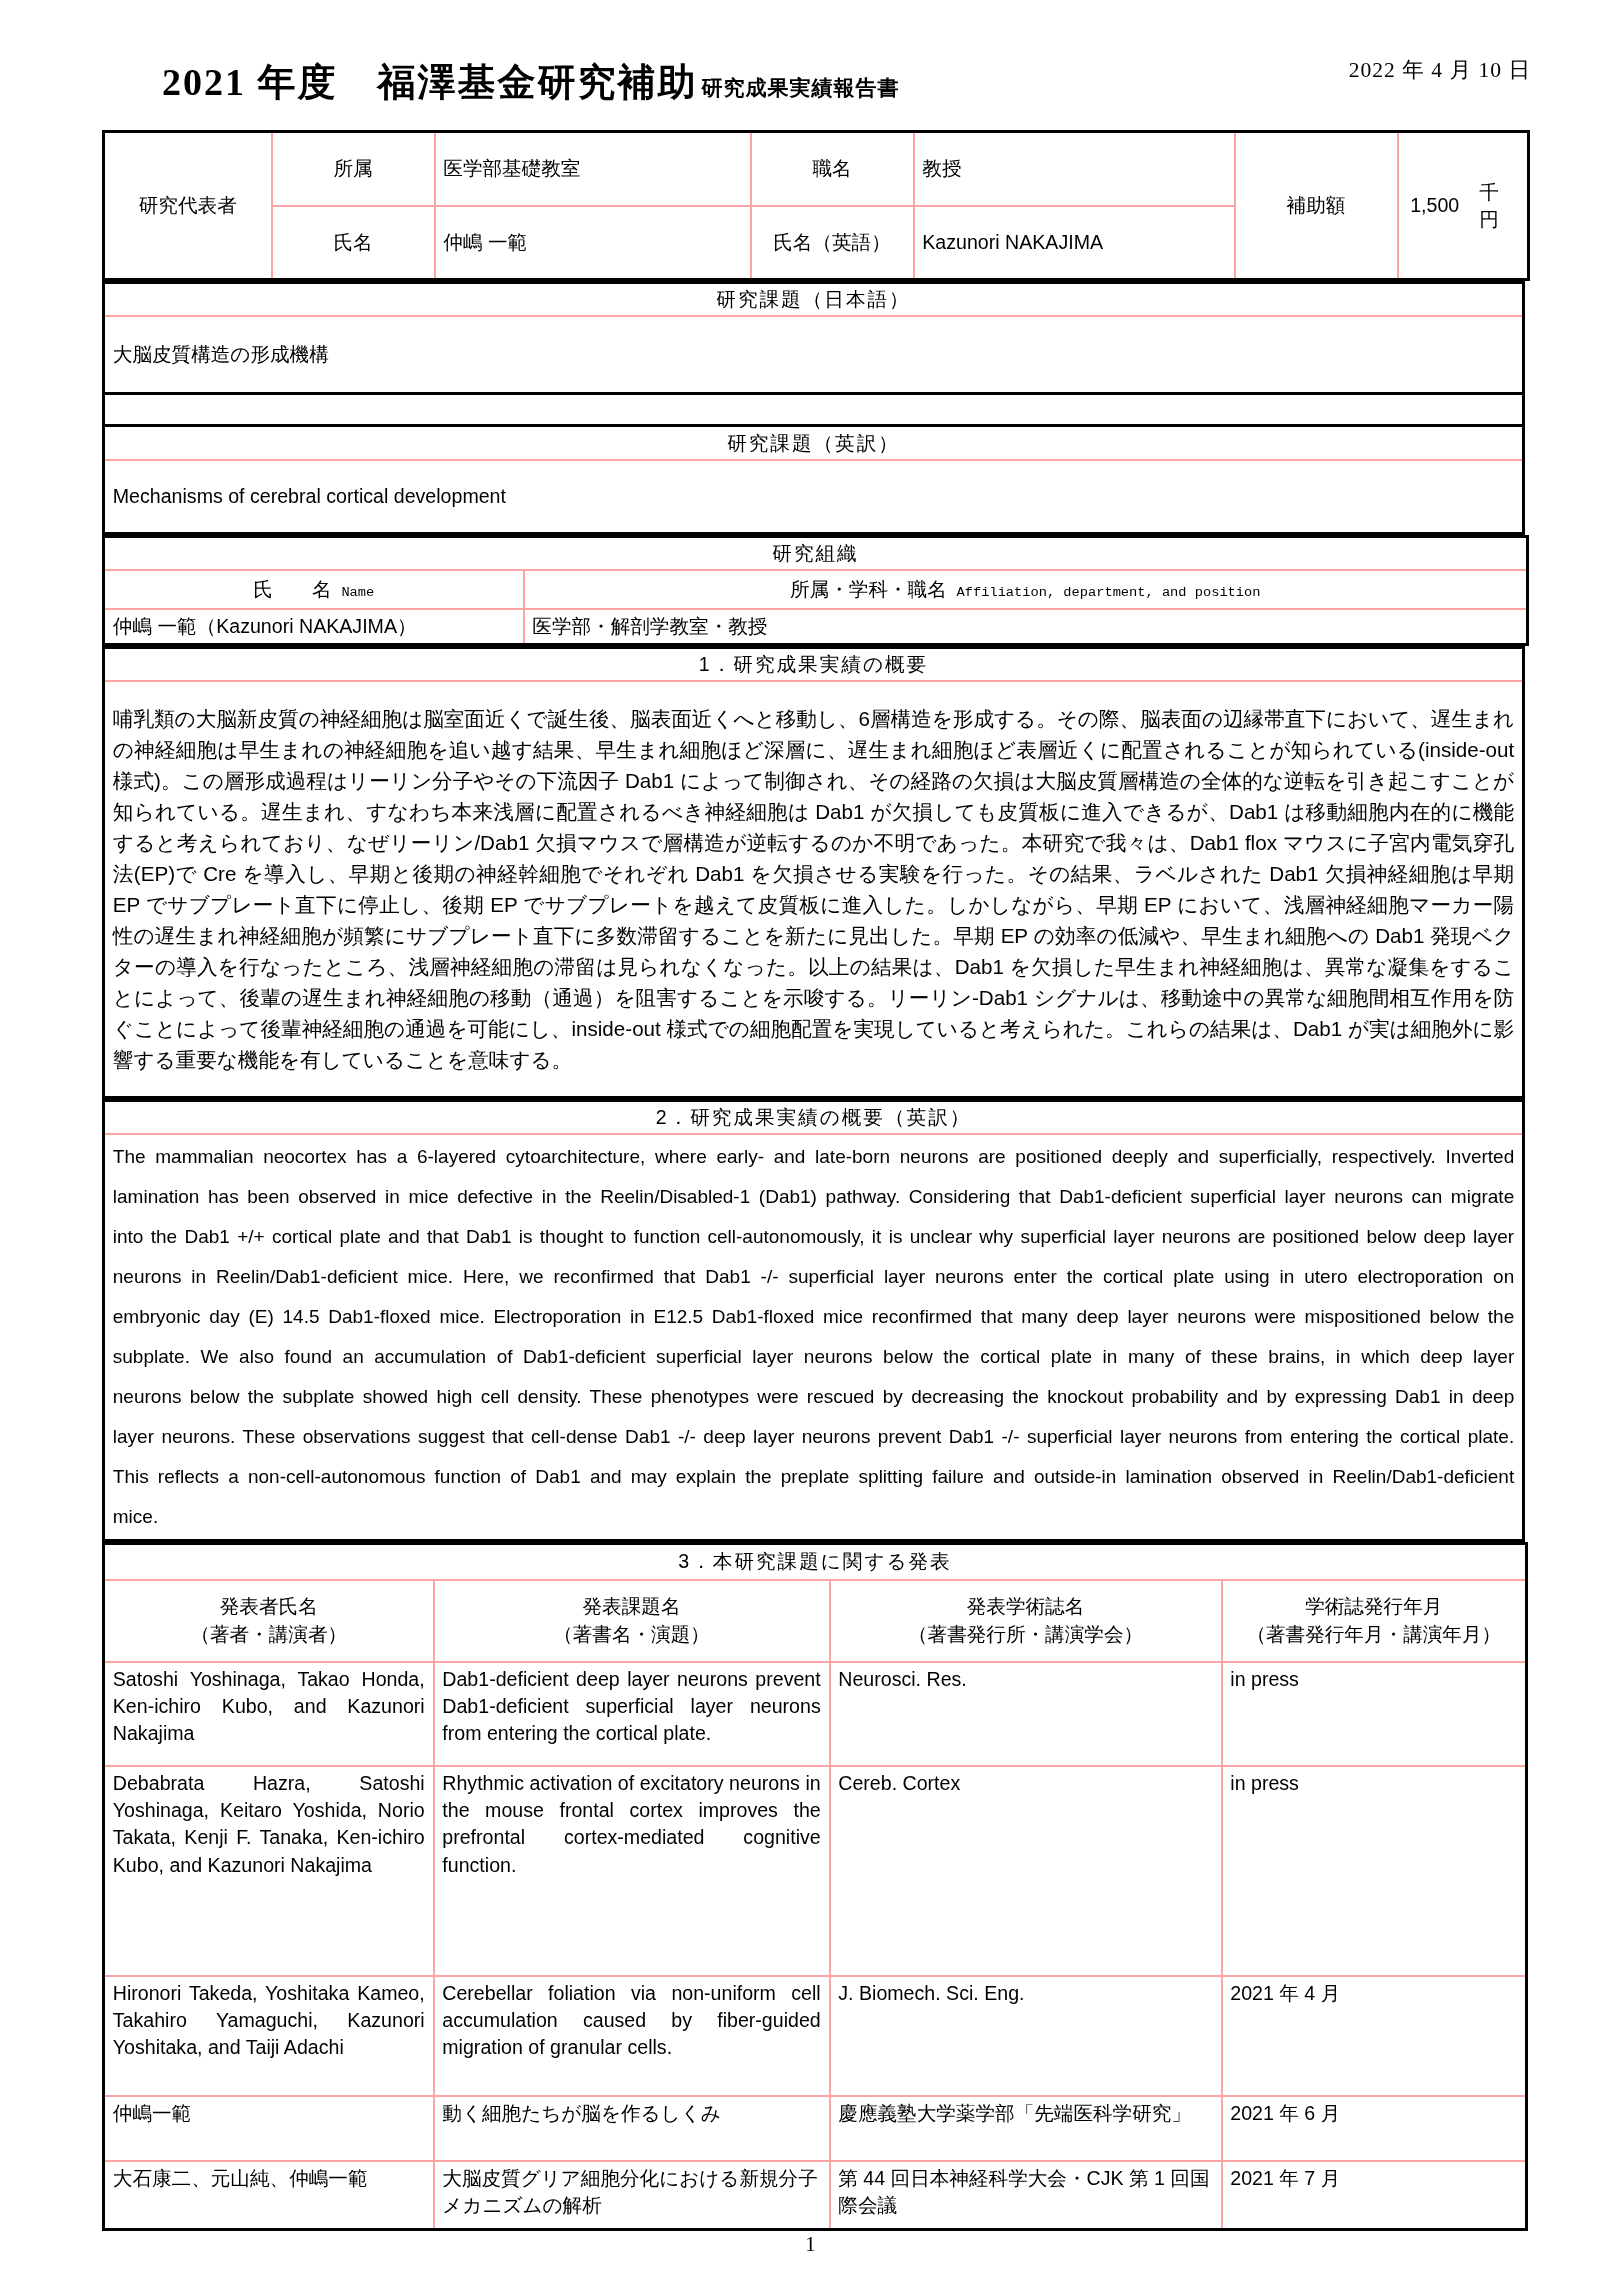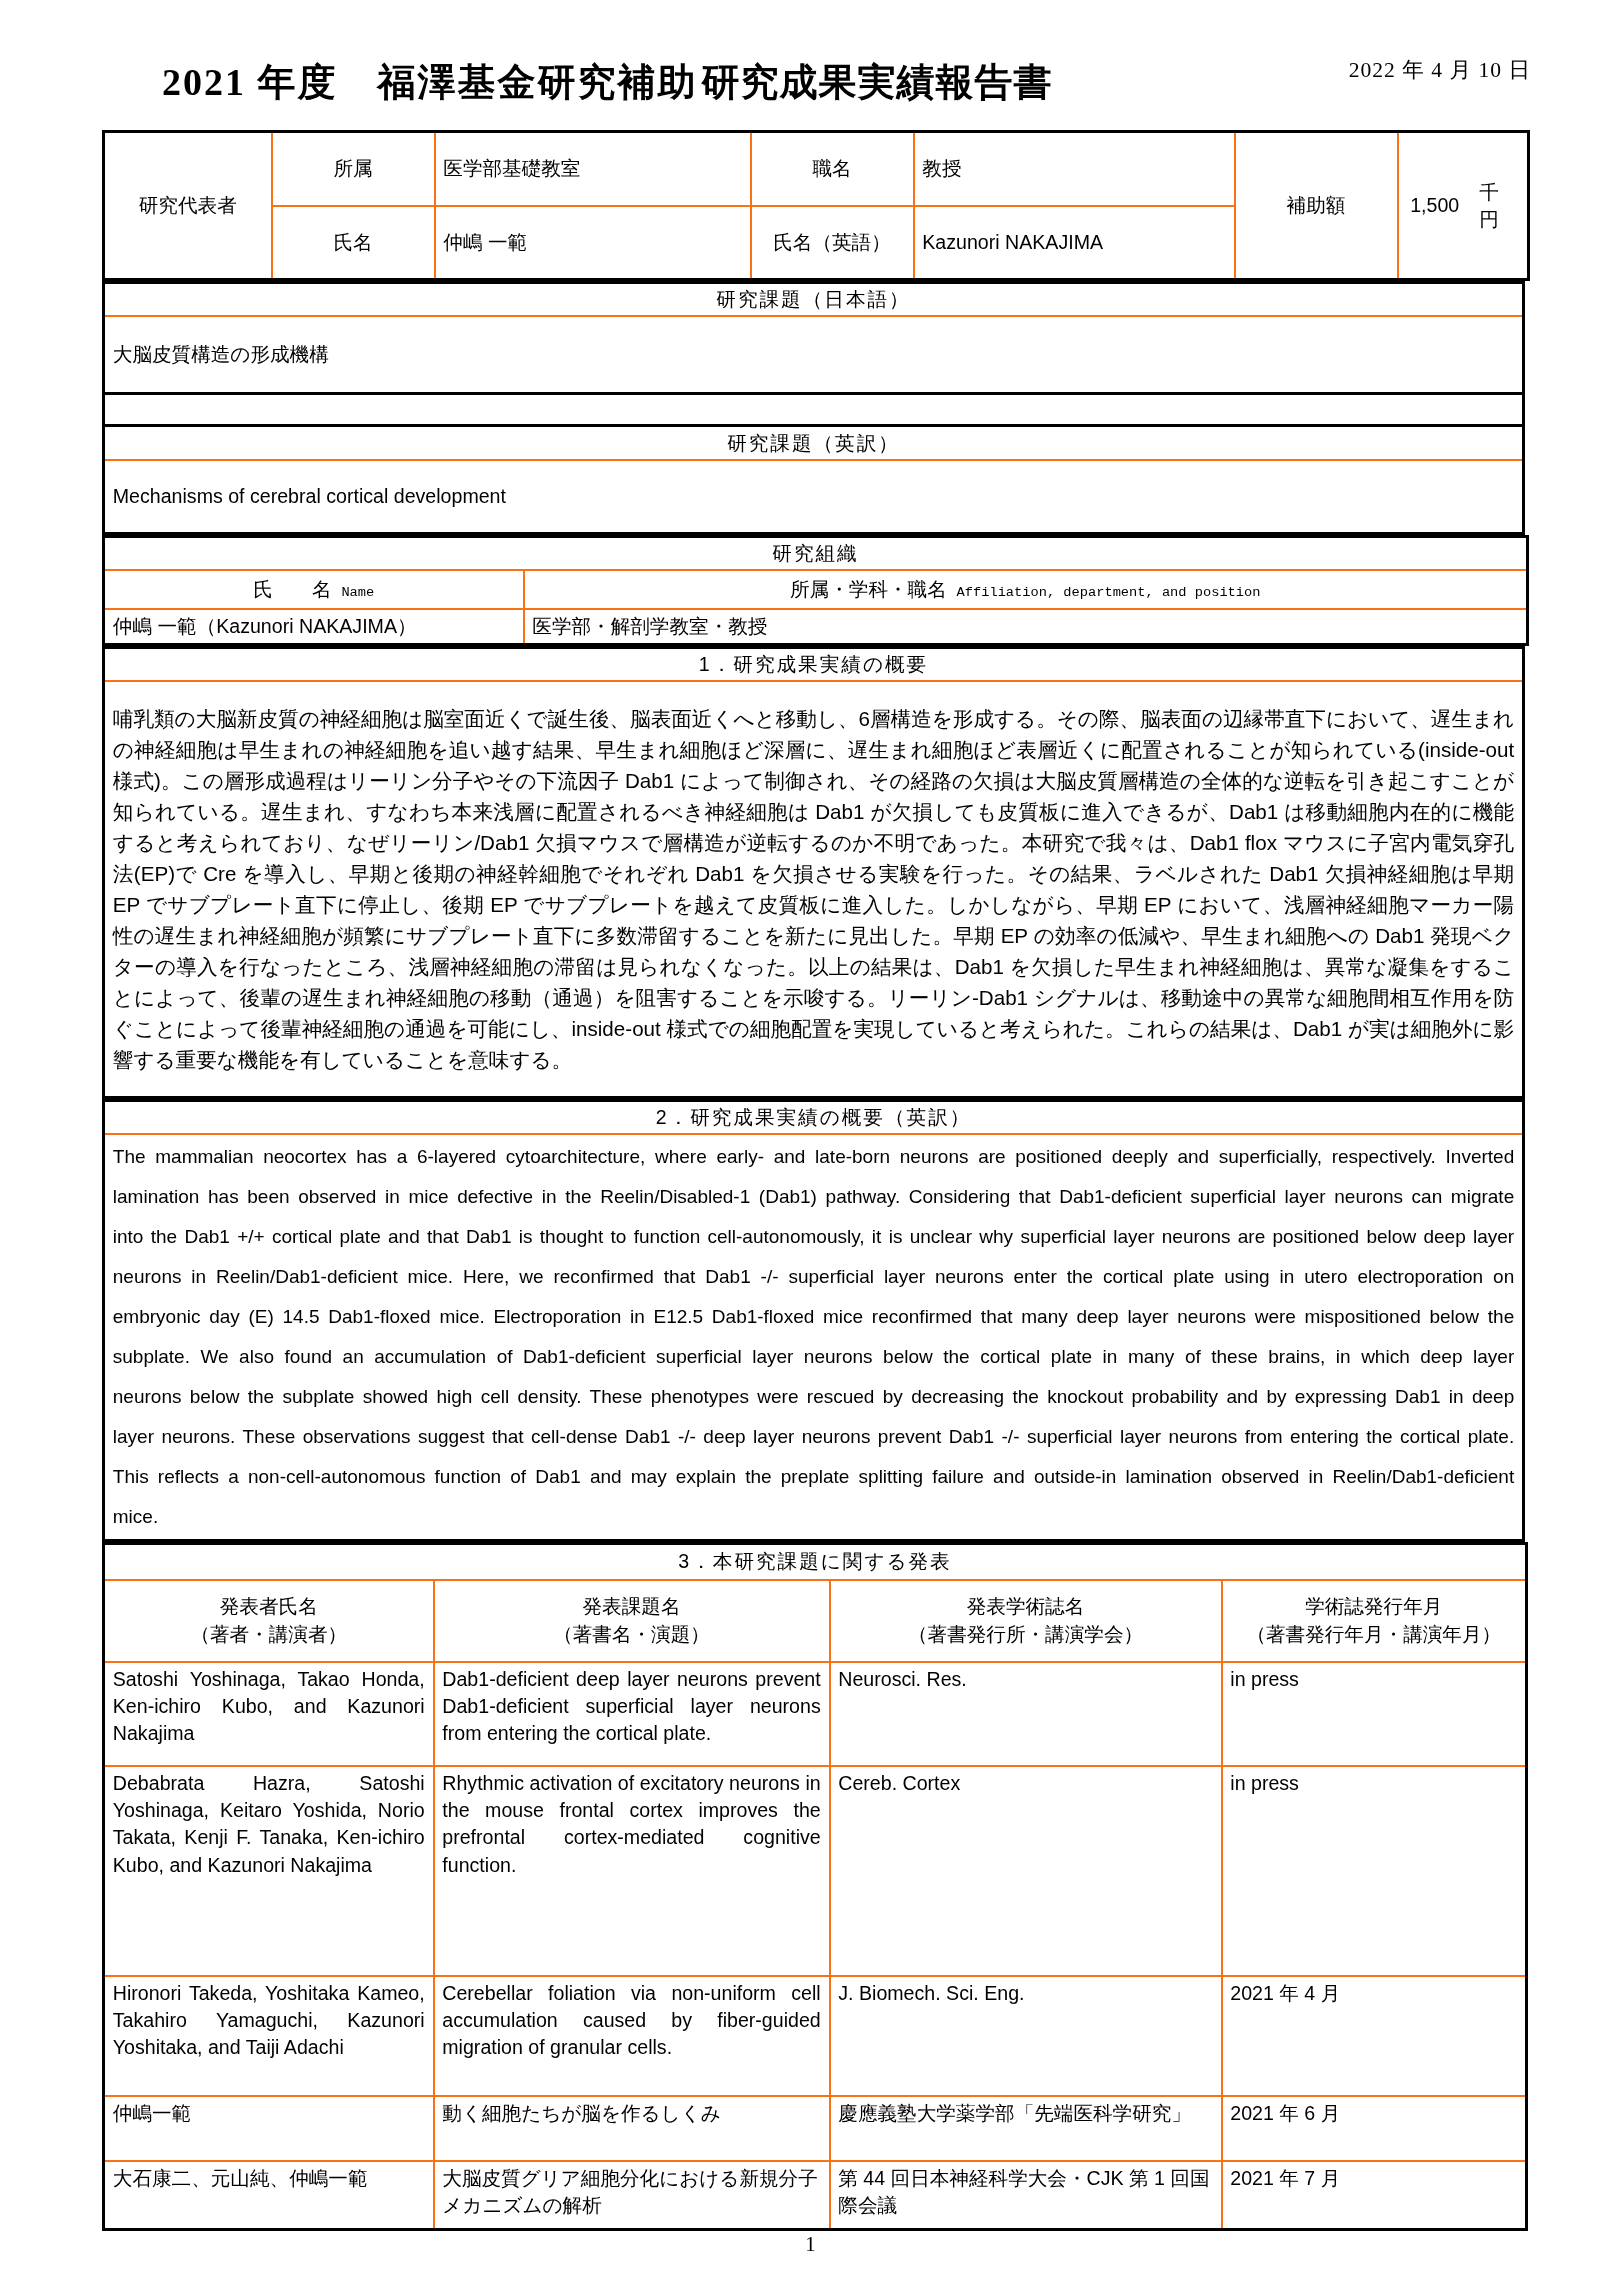--- a/index.html
+++ b/index.html
@@ -15,32 +15,32 @@
     position:absolute;top:55px;right:90px;
     font-family:"Liberation Serif","DejaVu Serif",serif;
     font-size:21.6px;letter-spacing:1px;
   }
   .title{position:absolute;top:57px;left:162px;white-space:nowrap;}
   .title .t1{
     font-family:"Liberation Serif","DejaVu Serif",serif;
     font-size:38px;font-weight:600;letter-spacing:2px;
   }
   .title .t2{
-    font-size:38px;font-weight:700;letter-spacing:1px;margin-left:3.9px;
+    font-size:21px;font-weight:700;letter-spacing:1px;margin-left:3.9px;
   }
 
   
   .content{position:absolute;left:102px;top:130px;width:1423px;}
 
   table.blk{
     border-collapse:collapse;width:100%;table-layout:fixed;
     border:3.9px solid #000;
   }
   table.blk td{
-    border:2px solid #f97316;padding:2px 7.8px;font-size:19.6px;
+    border:2px solid #fca5a5;padding:2px 7.8px;font-size:19.6px;
     vertical-align:middle;overflow:hidden;margin-left:16px;
   }
   td.c{text-align:center;}
   td.sec{
     text-align:center;font-size:20.6px;font-weight:500;
     letter-spacing:2px;padding:4.9px 3.9px;height:27.4px;
   }
   td.fill{vertical-align:top;padding-top:5.9px;}
   .gap{height:29px;border-left:3.9px solid #000;border-right:3.9px solid #000;}
 

